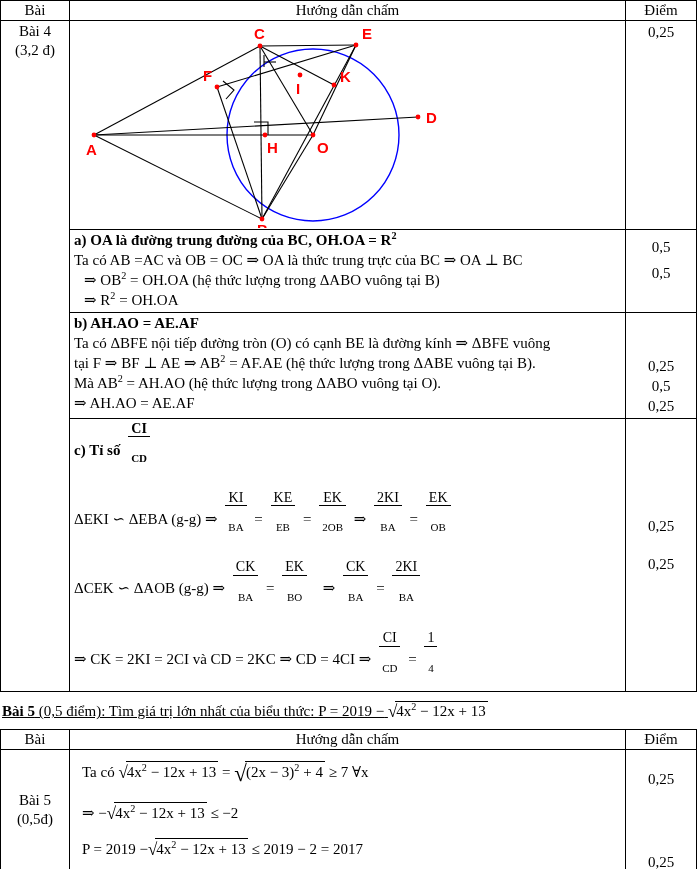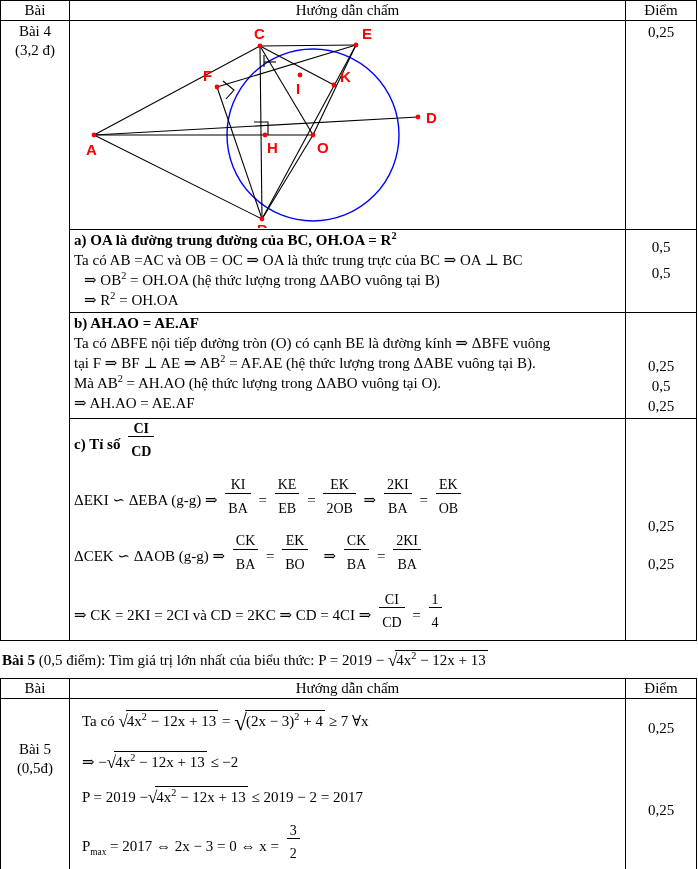--- a/index.html
+++ b/index.html
@@ -51,37 +51,38 @@
 
   
   .frac {
     display: inline-block;
     vertical-align: -0.52em;
     text-align: center;
     line-height: 1.05;
     margin: 0 4px;
   }
   .frac .num { display: block; padding: 0 3px; font-size: 14px; }
-  .frac .den { display: block; padding: 8px 3px; border-top: 1.2px solid #000; font-size: 14px; }
+  .frac .den { display: block; padding: 16px 3px; border-top: 1.2px solid #000; font-size: 11px; }
 
   
   .rad { display: inline-block; white-space: nowrap; }
   .rad .sign { display: inline-block; font-size: 17px; vertical-align: -1px; }
   .rad .bar {
     display: inline-block;
     border-top: 1.1px solid #000;
     padding: 1px 2px 0 1px;
     margin-left: -2px;
   }
   .tallrad .sign { font-size: 23px; vertical-align: -4px; }
 
   .prob-line {
     font-size: 15px;
     padding: 9px 0 7px 2px;
     white-space: nowrap;
+    text-decoration: underline;
   }
   .prob-line b { font-weight: bold; }
 
   .note {
     font-style: italic;
     font-size: 15px;
     padding: 4px 0 0 3px;
     white-space: nowrap;
   }
 

